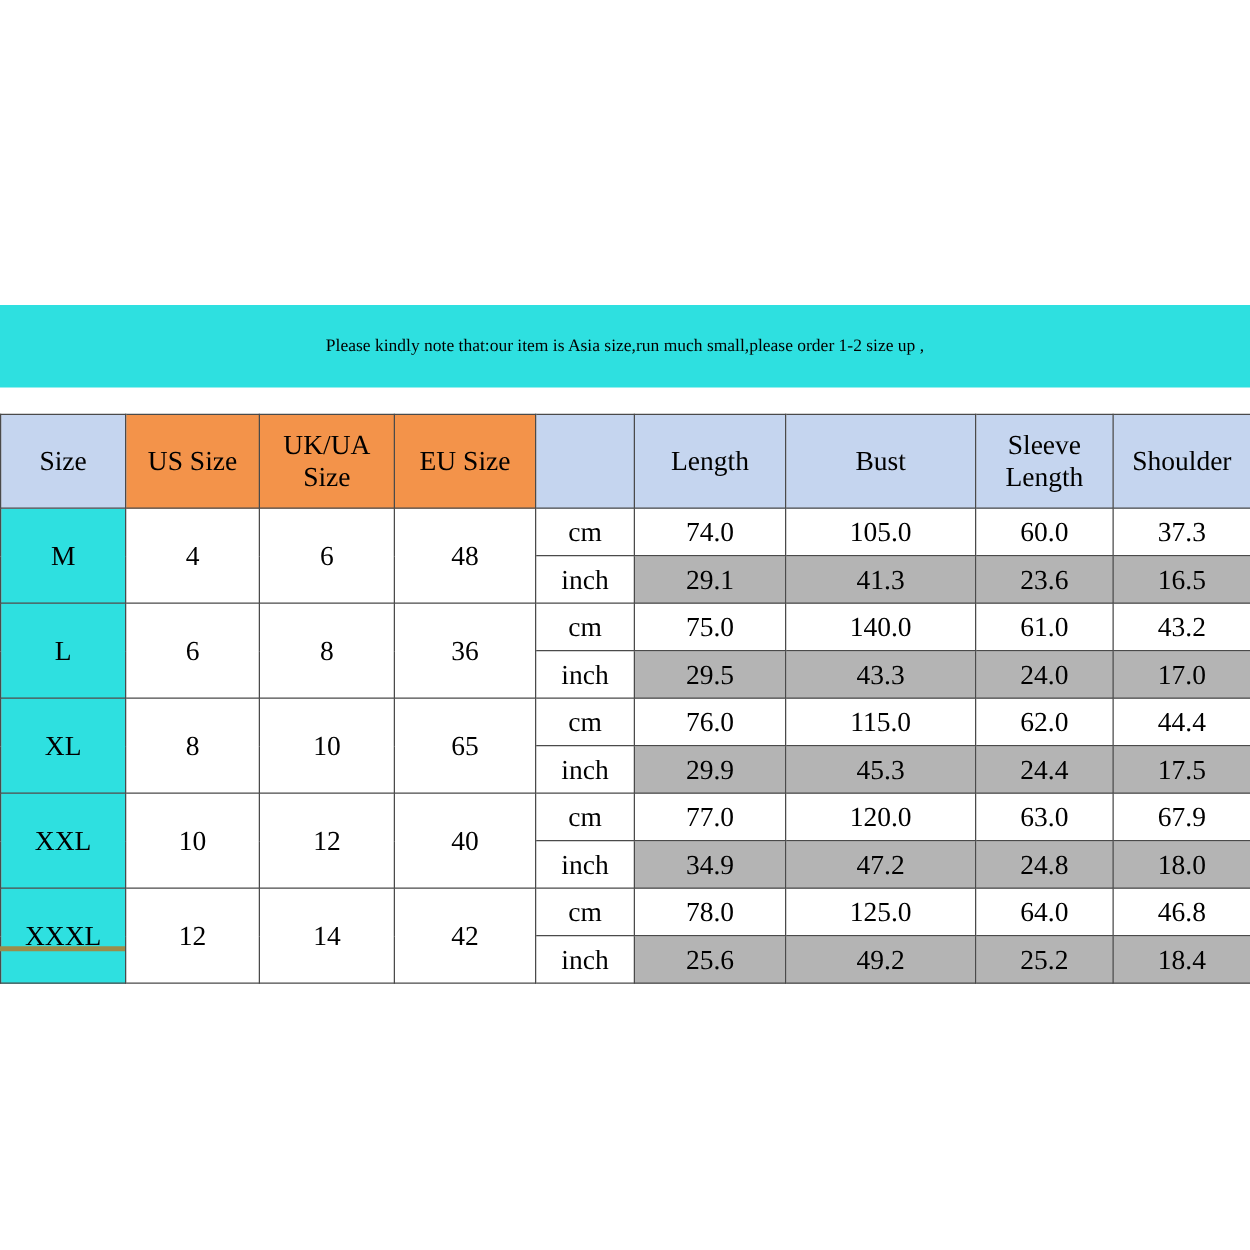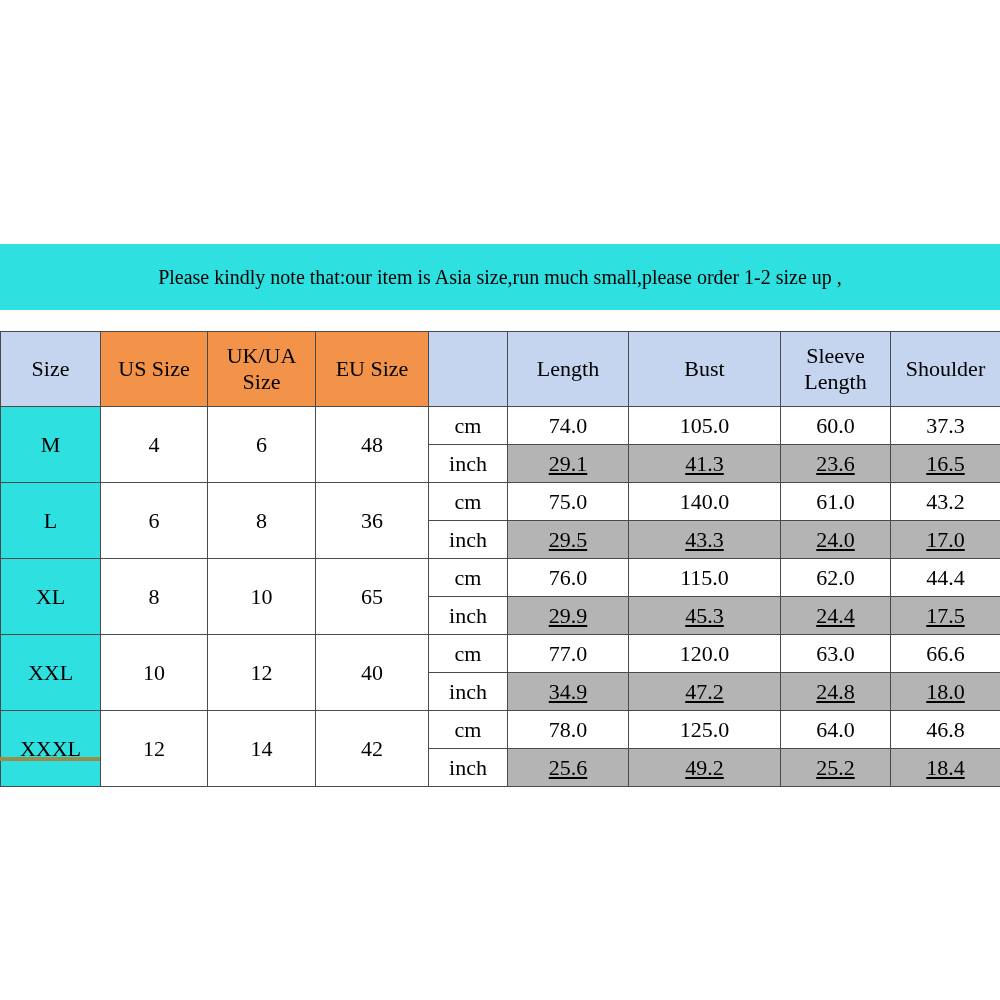--- a/index.html
+++ b/index.html
@@ -30,21 +30,21 @@
     width: 1000px;
     height: 66px;
     background: #2EE0E0;
     display: flex;
     flex-direction: column;
     align-items: center;
     justify-content: center;
     box-sizing: border-box;
   }
   .notice-line {
-    font-size: 20px;
+    font-size: 14px;
     line-height: 31px;
     white-space: nowrap;
     letter-spacing: 0px;
     color: #000000;
     text-align: center;
   }
 
   
   #size-table {
     position: absolute;
@@ -97,21 +97,20 @@
     font-size: 20px;
     height: 37px;
   }
   td.val-cm {
     background: #ffffff;
     font-size: 22px;
   }
   td.val-inch {
     background: #B4B4B4;
     font-size: 22px;
-    text-decoration: underline;
   }
   tr.row-cm td, tr.row-inch td { height: 37px; }
 
   
   #bottom-accent {
     position: absolute;
     left: 0;
     top: 757px;
     width: 100px;
     height: 4px;
@@ -209,21 +208,21 @@
         </tr>
         <tr class="row-cm">
           <td class="size-cell" rowspan="2">XXL</td>
           <td class="num-cell" rowspan="2">10</td>
           <td class="num-cell" rowspan="2">12</td>
           <td class="num-cell" rowspan="2">40</td>
           <td class="unit-cell">cm</td>
           <td class="val-cm">77.0</td>
           <td class="val-cm">120.0</td>
           <td class="val-cm">63.0</td>
-          <td class="val-cm">66.6</td>
+          <td class="val-cm">67.9</td>
         </tr>
         <tr class="row-inch">
           <td class="unit-cell">inch</td>
           <td class="val-inch">34.9</td>
           <td class="val-inch">47.2</td>
           <td class="val-inch">24.8</td>
           <td class="val-inch">18.0</td>
         </tr>
         <tr class="row-cm">
           <td class="size-cell" rowspan="2">XXXL</td>

